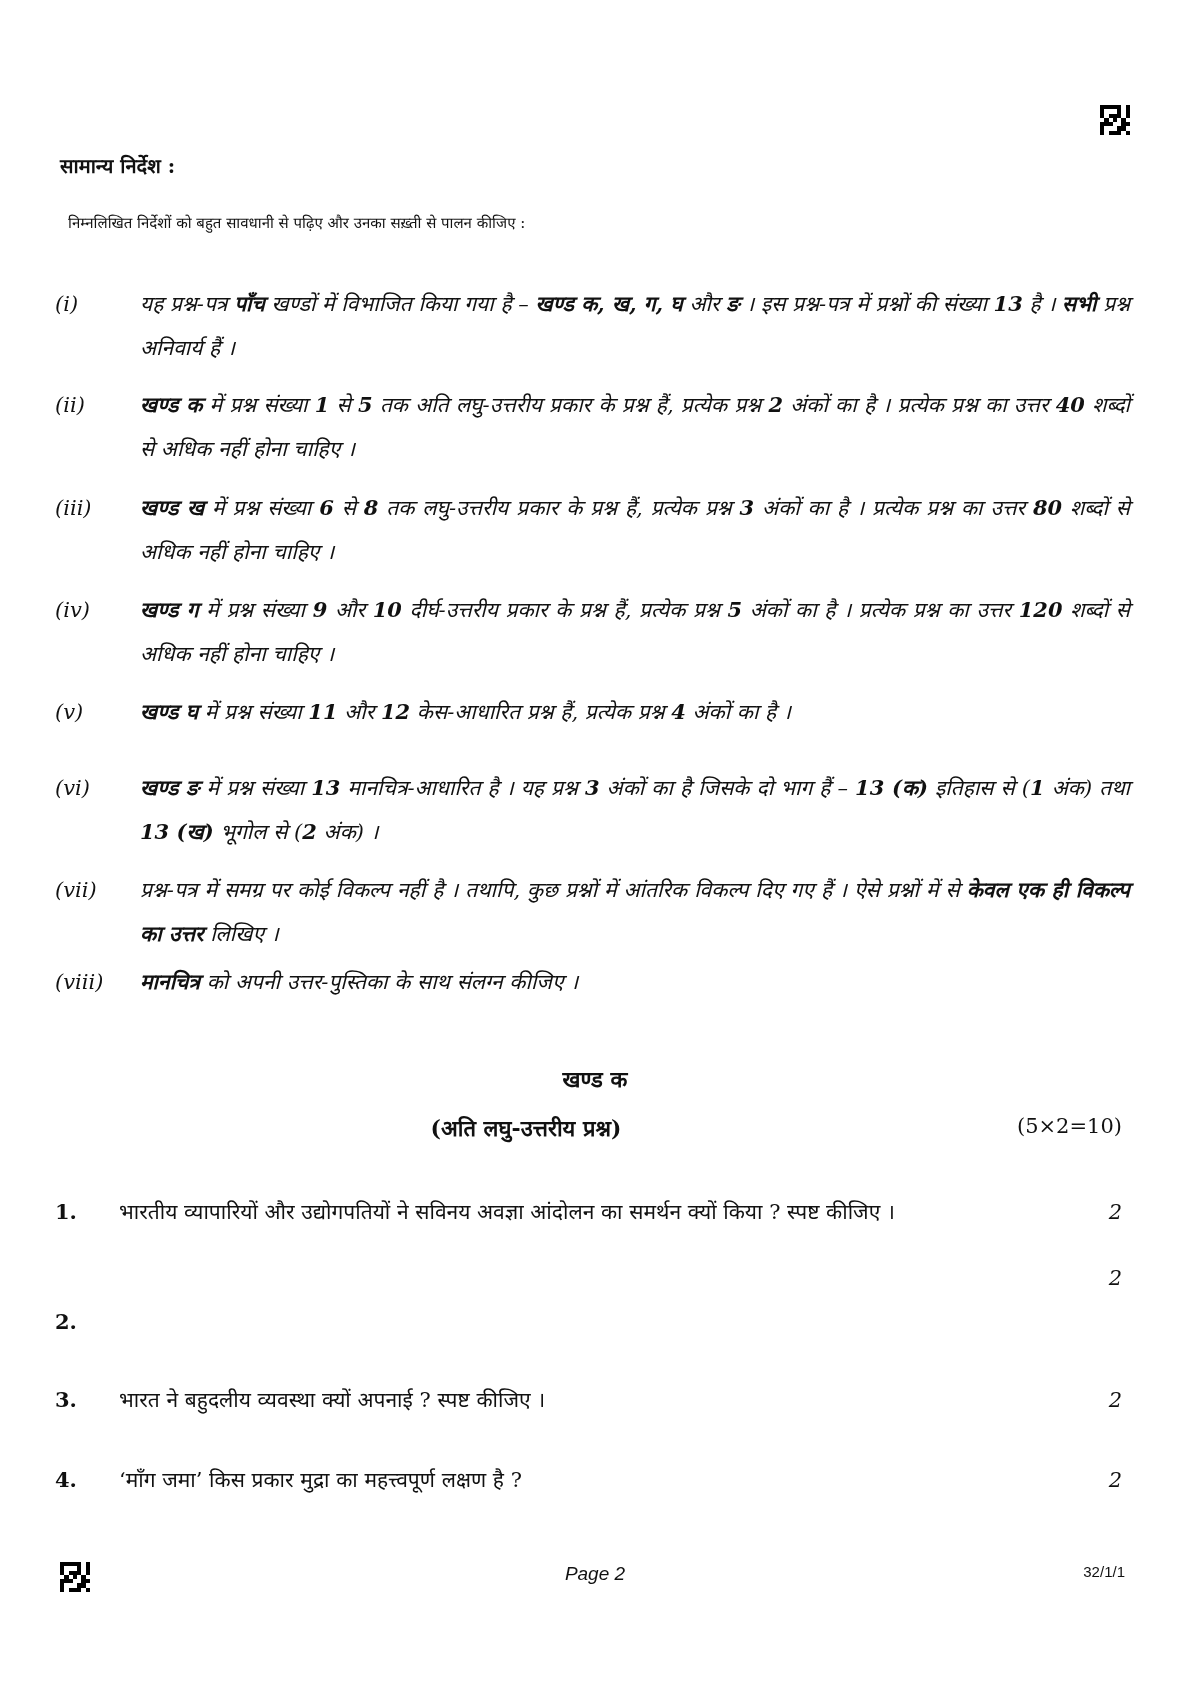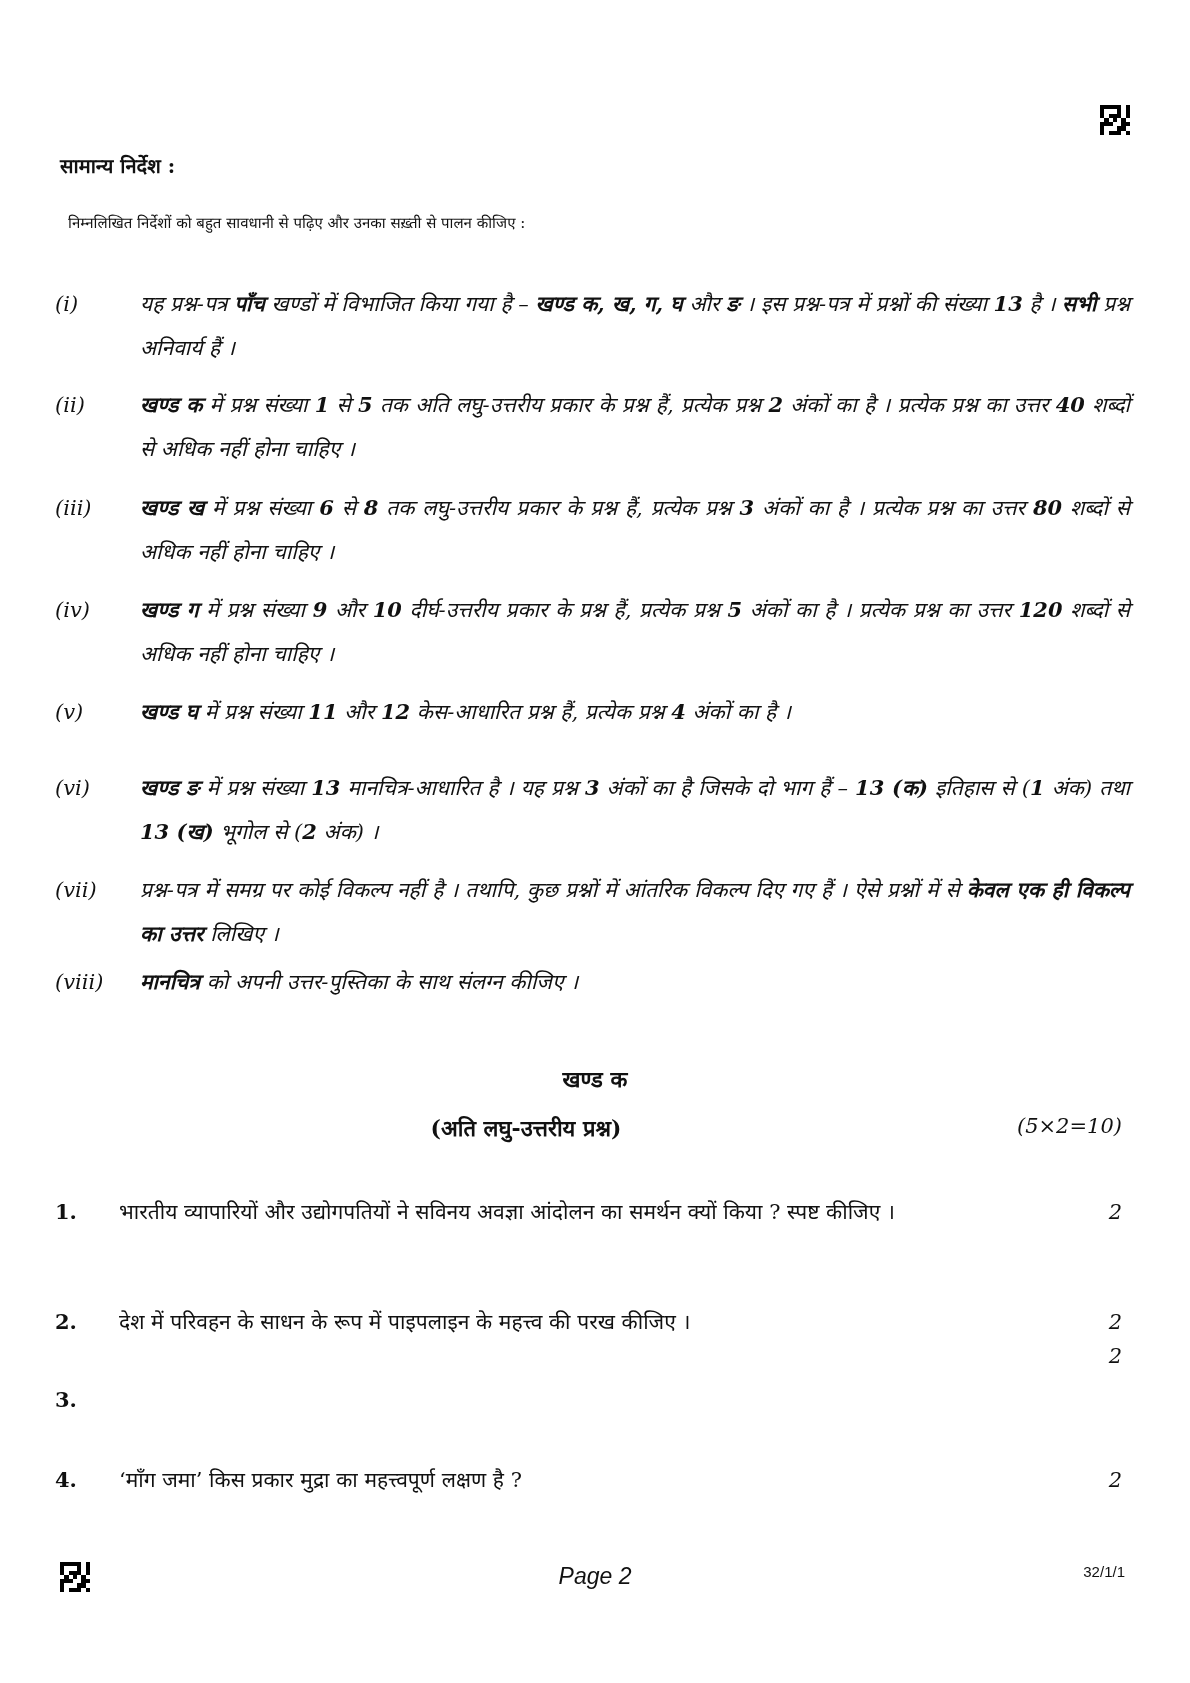--- a/index.html
+++ b/index.html
@@ -11,26 +11,26 @@
   .qr span { background:#000; }
   .qr span.w { background:#fff; }
   .heading { left:60px; top:152px; font-size:20px; font-weight:bold; }
   .intro { left:68px; top:212px; font-size:15px; }
   .instr { position:absolute; left:55px; width:1075px; font-size:21px; font-style:italic; line-height:44px; }
   .instr .num { position:absolute; left:0; top:0; width:80px; font-family:"DejaVu Serif", serif; }
   .instr .txt { margin-left:85px; text-align:justify; }
   b { font-weight:bold; }
   .sec-title { left:0; width:1190px; text-align:center; top:1063px; font-size:22px; font-weight:bold; }
   .sec-sub { left:0; width:1052px; text-align:center; top:1112px; font-size:22px; font-weight:bold; }
-  .sec-marks { right:68px; top:1114px; font-size:21px; font-style:italic; }
+  .sec-marks { right:68px; top:1114px; font-size:21px; }
   .q { position:absolute; left:55px; width:1075px; font-size:21px; line-height:44px; }
   .q .qn { position:absolute; left:0; top:0; font-weight:bold; }
   .q .qt { margin-left:64px; margin-right:80px; }
   .q .qm { position:absolute; right:8px; bottom:0; font-style:italic; }
-  .footer-page { left:0; width:1190px; text-align:center; top:1563px; font-family:"Liberation Sans", sans-serif; font-style:italic; font-size:23px; }
+  .footer-page { left:0; width:1190px; text-align:center; top:1563px; font-family:"Liberation Sans", sans-serif; font-style:italic; font-size:19px; }
   .footer-code { right:65px; top:1563px; font-family:"Liberation Sans", sans-serif; font-size:15px; }
 </style>
 </head>
 <body>
 
 <div class="qr" style="left:1100px; top:105px;" id="qr-top">
     <span></span>
     <span></span>
     <span></span>
     <span></span>
@@ -124,25 +124,25 @@
 <div class="abs sec-marks">(5×2=10)</div>
 
 <div id="q-container">
     <div class="q" style="top: 1190px;">
       <div class="qn">1.</div>
       <div class="qt">भारतीय व्यापारियों और उद्योगपतियों ने सविनय अवज्ञा आंदोलन का समर्थन क्यों किया ? स्पष्ट कीजिए ।</div>
       <div class="qm">2</div>
     </div>
     <div class="q" style="top: 1300px;">
       <div class="qn">2.</div>
-      <div class="qt">देश में परिवहन के साधन के रूप में पाइपलाइन के महत्त्व की परख कीजिए ।</div>
       <div class="qm">2</div>
     </div>
     <div class="q" style="top: 1378px;">
       <div class="qn">3.</div>
+      <div class="qt">भारत ने बहुदलीय व्यवस्था क्यों अपनाई ? स्पष्ट कीजिए ।</div>
       <div class="qm">2</div>
     </div>
     <div class="q" style="top: 1458px;">
       <div class="qn">4.</div>
       <div class="qt">‘माँग जमा’ किस प्रकार मुद्रा का महत्त्वपूर्ण लक्षण है ?</div>
       <div class="qm">2</div>
     </div>
   </div>
 
 <div class="qr" style="left:60px; top:1562px;" id="qr-bottom">

